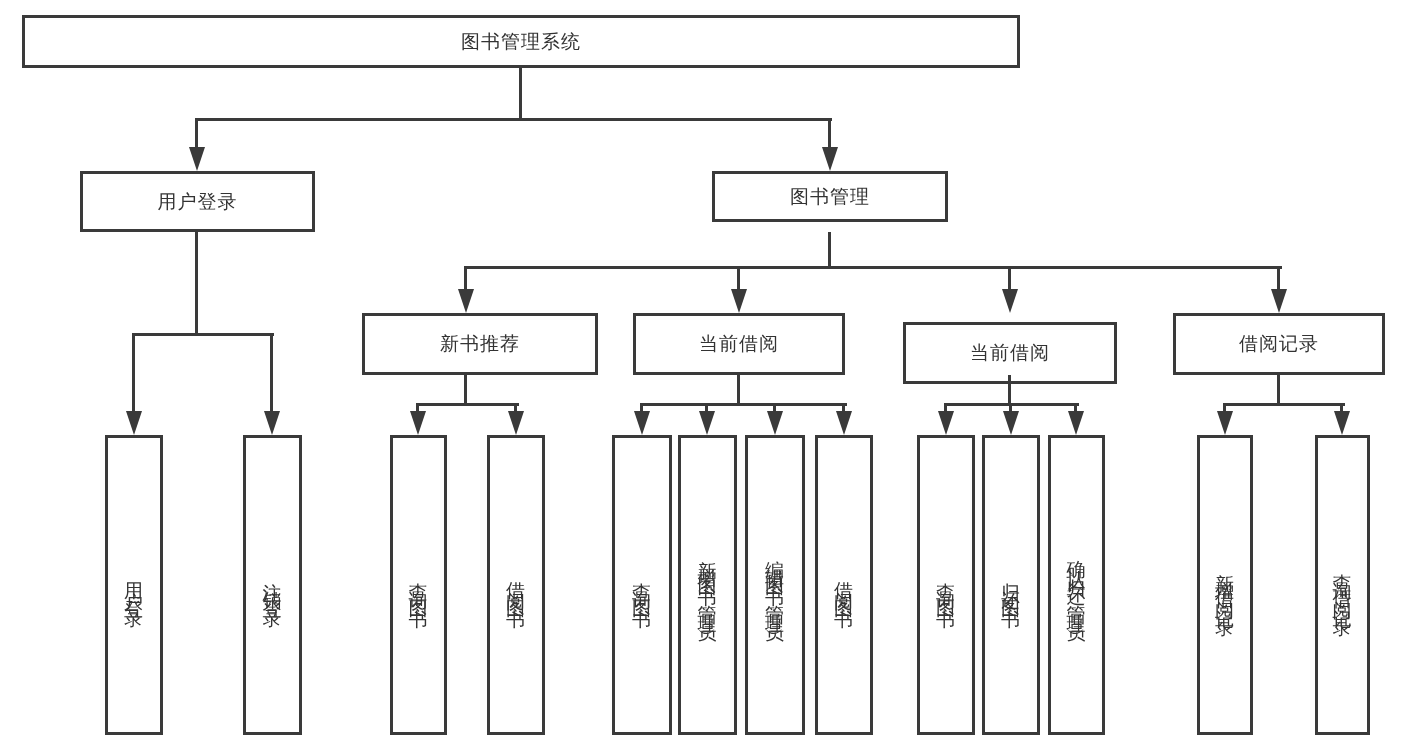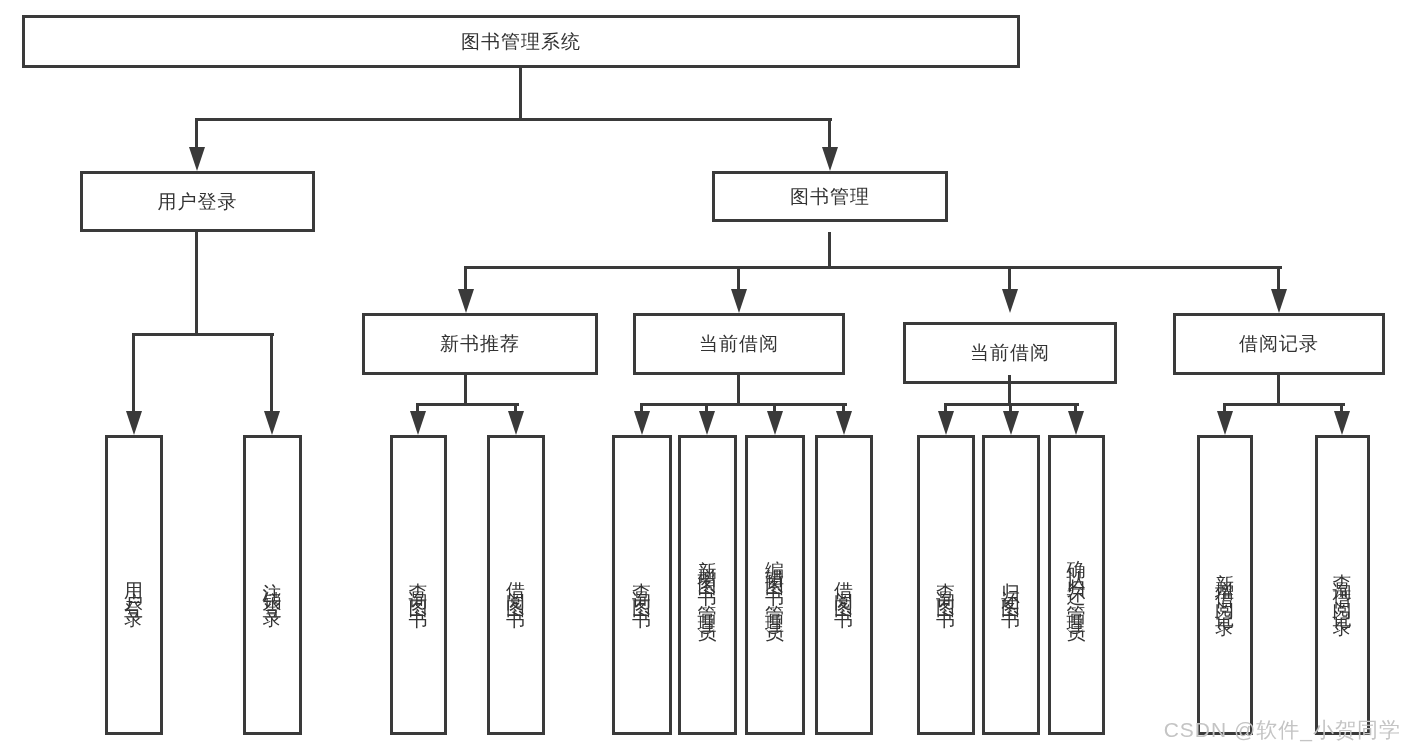--- a/index.html
+++ b/index.html
@@ -202,15 +202,14 @@
     <span class="vlabel">确认归还（管理员）</span>
   </div>
 
   <div class="node leaf" style="left:1197px; top:435px; width:56px; height:300px;">
     <span class="vlabel">新增借阅记录</span>
   </div>
   <div class="node leaf" style="left:1315px; top:435px; width:55px; height:300px;">
     <span class="vlabel">查询借阅记录</span>
   </div>
 
-  <div class="watermark">CSDN @软件_小贺同学</div>
 
 </div>
 
 </body></html>

